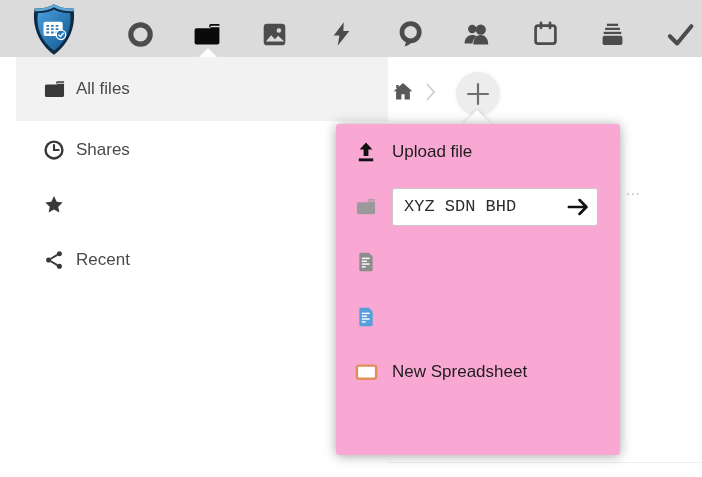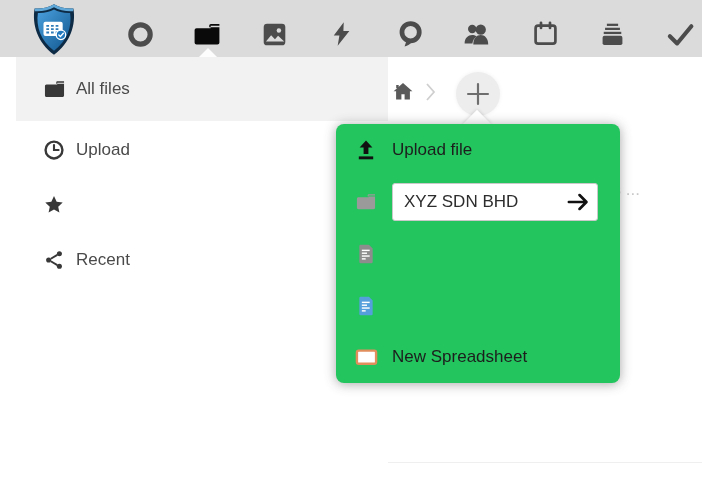--- a/index.html
+++ b/index.html
@@ -28,28 +28,28 @@
   .hline{position:absolute;left:0;right:0;top:405px;height:1px;background:#efefef;}
   .crumb-home{position:absolute;left:19px;top:23px;width:24px;height:24px;color:#5a5a5a;cursor:pointer;}
   .crumb-chevron{position:absolute;left:49px;top:23px;width:18px;height:24px;color:#cfcfcf;}
   .plus-btn{position:absolute;left:84px;top:15px;width:44px;height:44px;border-radius:50%;background:#ededed;
     display:flex;align-items:center;justify-content:center;color:#6e6e6e;cursor:pointer;box-shadow:0 0 4px rgba(0,0,0,0.06);}
   .empty-hint{position:absolute;top:123px;right:62px;white-space:nowrap;font-size:17px;color:#c9c9c9;}
 
   
   .menu-pointer{position:absolute;left:467px;top:114px;width:20px;height:20px;background:#fff;
     transform:rotate(45deg);z-index:9;box-shadow:0 0 4px rgba(0,0,0,0.18);}
-  .menu{position:absolute;left:336px;top:124px;width:284px;height:259px;background:#22c55e;border-radius:8px;
+  .menu{position:absolute;left:336px;top:124px;width:284px;height:331px;background:#f9a8d4;border-radius:3px;
     box-shadow:0 1px 12px rgba(60,60,60,0.45);z-index:10;display:flex;flex-direction:column;}
   .menu-row{height:55px;display:flex;align-items:center;cursor:pointer;}
   .menu-row .micon{width:24px;height:24px;margin-left:18px;display:flex;align-items:center;justify-content:center;}
   .menu-row .mlabel{margin-left:14px;font-size:17px;color:#1d1d1d;}
   .folder-input-wrap{position:relative;margin-left:14px;width:206px;height:38px;}
   .folder-input{width:100%;height:100%;box-sizing:border-box;border:1px solid #c9c9c9;border-radius:3px;
-    padding:0 22px 0 11px;font-family:Liberation Sans, sans-serif;font-size:17px;color:#2d2d2d;outline:none;}
+    padding:0 22px 0 11px;font-family:Liberation Mono, monospace;font-size:17px;color:#2d2d2d;outline:none;}
   .folder-submit{position:absolute;right:4px;top:50%;transform:translateY(-50%);width:32px;height:32px;border:none;
     background:transparent;display:flex;align-items:center;justify-content:center;color:#111;cursor:pointer;padding:0;}
 </style>
 </head>
 <body>
 
 <div class="stage">
 
   <div class="topbar">
     <div class="logo">
@@ -144,21 +144,21 @@
       </span>
       <span class="nlabel">All files</span>
     </div>
     <div class="nav-item" style="top:66px">
       <span class="nicon">
         <svg width="22" height="22" viewBox="0 0 24 24">
           <circle cx="12" cy="12" r="9.2" fill="none" stroke="currentColor" stroke-width="2.6"></circle>
           <path d="M12 6.6V12h5" fill="none" stroke="currentColor" stroke-width="2.3" stroke-linecap="round"></path>
         </svg>
       </span>
-      <span class="nlabel">Upload</span>
+      <span class="nlabel">Shares</span>
     </div>
     <div class="nav-item" style="top:121px">
       <span class="nicon">
         <svg width="22" height="22" viewBox="0 0 24 24">
           <path d="M12 2.2l2.9 6.2 6.6.8-4.9 4.6 1.3 6.5-5.9-3.3-5.9 3.3 1.3-6.5L2.5 9.2l6.6-.8z" fill="currentColor"></path>
         </svg>
       </span>
     </div>
     <div class="nav-item" style="top:176px">
       <span class="nicon">

